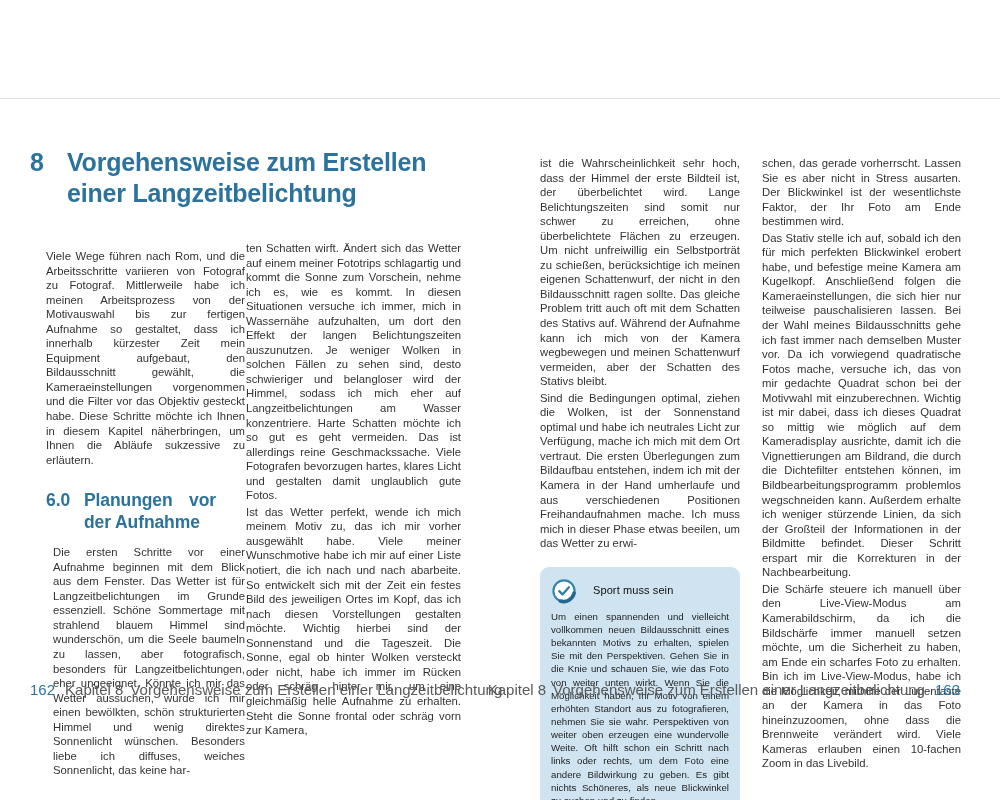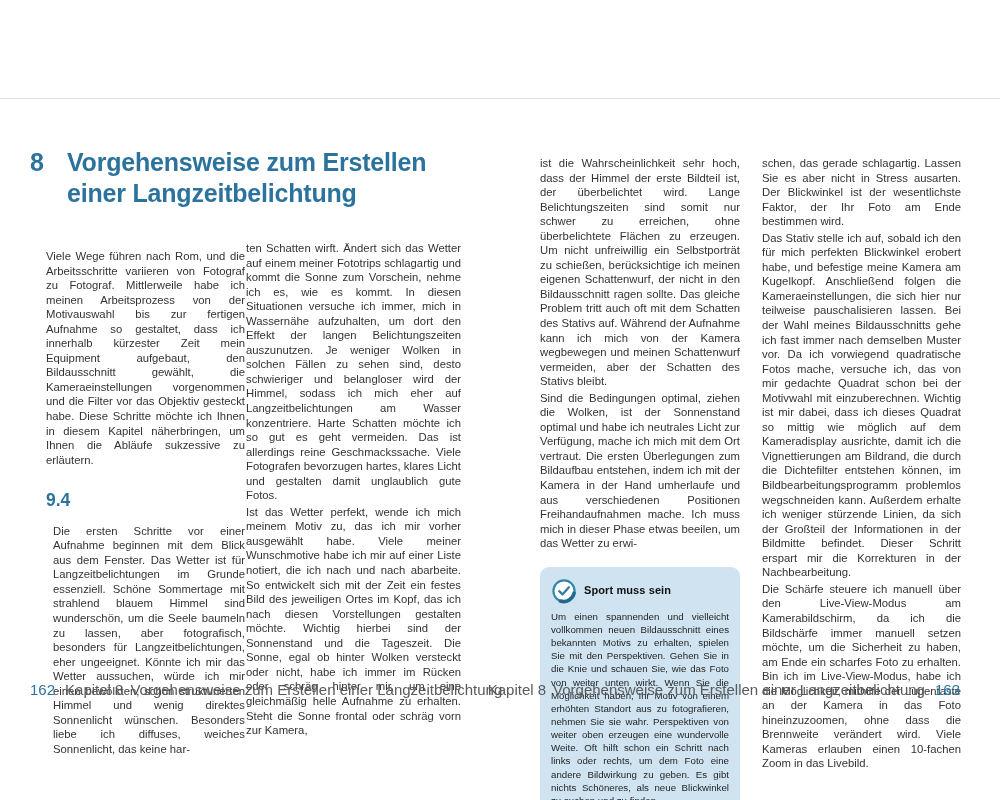--- a/index.html
+++ b/index.html
@@ -40,21 +40,21 @@
   #r-col2{left:762px;top:156px;width:199px;}
   #l-col1 .after-heading{margin-top:12px;margin-left:7px;}
   
   .infobox{
     margin-top:16px;background:#cfe4f0;border-radius:9px;
     padding:11px 11px 13px 11px;text-align:left;
   }
   .infobox-header{display:flex;align-items:center;}
   .infobox-header svg{display:block;flex:0 0 26px;}
   .infobox-title{
-    margin-left:7px;font-size:11px;font-weight:bold;color:#101010;
+    margin-left:16px;font-size:11px;font-weight:normal;color:#101010;
     letter-spacing:0.1px;
   }
   .infobox-body{
     margin-top:6px;font-size:9.7px;line-height:13.15px;color:#1f1f1f;
     text-align:justify;
   }
   
   .footer{
     position:absolute;top:681px;font-size:15px;color:#5a5a5a;
     white-space:nowrap;
@@ -71,21 +71,22 @@
 <div class="top-rule"></div>
 
 <div class="chapter-heading">
   <div class="num">8</div>
   <div class="title">Vorgehensweise zum Erstellen einer Langzeitbelichtung</div>
 </div>
 
 <div class="col" id="l-col1">
   <p>Viele Wege führen nach Rom, und die Arbeitsschritte variieren von Fotograf zu Fotograf. Mittlerweile habe ich meinen Arbeitsprozess von der Motivauswahl bis zur fertigen Aufnahme so gestaltet, dass ich innerhalb kürzester Zeit mein Equipment aufgebaut, den Bildausschnitt gewählt, die Kameraeinstellungen vorgenommen und die Filter vor das Objektiv gesteckt habe. Diese Schritte möchte ich Ihnen in diesem Kapitel näherbringen, um Ihnen die Abläufe sukzessive zu erläutern.</p>
   <div class="section-heading">
-    <div class="num">9.4</div>
+    <div class="num">6.0</div>
+    <div class="title">Planungen vor der Aufnahme</div>
   </div>
   <p class="after-heading">Die ersten Schritte vor einer Aufnahme beginnen mit dem Blick aus dem Fenster. Das Wetter ist für Langzeitbelichtungen im Grunde essenziell. Schöne Sommertage mit strahlend blauem Himmel sind wunderschön, um die Seele baumeln zu lassen, aber fotografisch, besonders für Langzeitbelichtungen, eher ungeeignet. Könnte ich mir das Wetter aussuchen, würde ich mir einen bewölkten, schön strukturierten Himmel und wenig direktes Sonnenlicht wünschen. Besonders liebe ich diffuses, weiches Sonnenlicht, das keine har-</p>
 </div>
 
 <div class="col" id="l-col2">
   <p>ten Schatten wirft. Ändert sich das Wetter auf einem meiner Fototrips schlagartig und kommt die Sonne zum Vorschein, nehme ich es, wie es kommt. In diesen Situationen versuche ich immer, mich in Wassernähe aufzuhalten, um dort den Effekt der langen Belichtungszeiten auszunutzen. Je weniger Wolken in solchen Fällen zu sehen sind, desto schwieriger und belangloser wird der Himmel, sodass ich mich eher auf Langzeitbelichtungen am Wasser konzentriere. Harte Schatten möchte ich so gut es geht vermeiden. Das ist allerdings reine Geschmackssache. Viele Fotografen bevorzugen hartes, klares Licht und gestalten damit unglaublich gute Fotos.</p>
   <p>Ist das Wetter perfekt, wende ich mich meinem Motiv zu, das ich mir vorher ausgewählt habe. Viele meiner Wunschmotive habe ich mir auf einer Liste notiert, die ich nach und nach abarbeite. So entwickelt sich mit der Zeit ein festes Bild des jeweiligen Ortes im Kopf, das ich nach diesen Vorstellungen gestalten möchte. Wichtig hierbei sind der Sonnenstand und die Tageszeit. Die Sonne, egal ob hinter Wolken versteckt oder nicht, habe ich immer im Rücken oder schräg hinter mir, um eine gleichmäßig helle Aufnahme zu erhalten. Steht die Sonne frontal oder schräg vorn zur Kamera,</p>
 </div>
 
 <div class="col" id="r-col1">
@@ -98,21 +99,21 @@
         <path d="M 23.1 15.2 A 10.6 10.6 0 0 1 9.4 23.0" stroke="#1e6a95" stroke-width="3.6" fill="none" stroke-linecap="round"></path>
         <path d="M8.2 13.2 l3.3 3.2 L17.9 9.3" stroke="#2f7fa6" stroke-width="2.3" fill="none" stroke-linecap="round" stroke-linejoin="round"></path>
       </svg>
       <div class="infobox-title">Sport muss sein</div>
     </div>
     <div class="infobox-body">Um einen spannenden und vielleicht vollkommen neuen Bildausschnitt eines bekannten Motivs zu erhalten, spielen Sie mit den Perspektiven. Gehen Sie in die Knie und schauen Sie, wie das Foto von weiter unten wirkt. Wenn Sie die Möglichkeit haben, Ihr Motiv von einem erhöhten Standort aus zu fotografieren, nehmen Sie sie wahr. Perspektiven von weiter oben erzeugen eine wundervolle Weite. Oft hilft schon ein Schritt nach links oder rechts, um dem Foto eine andere Bildwirkung zu geben. Es gibt nichts Schöneres, als neue Blickwinkel zu suchen und zu finden.</div>
   </div>
 </div>
 
 <div class="col" id="r-col2">
-  <p>schen, das gerade schlagartig. Lassen Sie es aber nicht in Stress ausarten. Der Blickwinkel ist der wesentlichste Faktor, der Ihr Foto am Ende bestimmen wird.</p>
+  <p>schen, das gerade vorherrscht. Lassen Sie es aber nicht in Stress ausarten. Der Blickwinkel ist der wesentlichste Faktor, der Ihr Foto am Ende bestimmen wird.</p>
   <p>Das Stativ stelle ich auf, sobald ich den für mich perfekten Blickwinkel erobert habe, und befestige meine Kamera am Kugelkopf. Anschließend folgen die Kameraeinstellungen, die sich hier nur teilweise pauschalisieren lassen. Bei der Wahl meines Bildausschnitts gehe ich fast immer nach demselben Muster vor. Da ich vorwiegend quadratische Fotos mache, versuche ich, das von mir gedachte Quadrat schon bei der Motivwahl mit einzuberechnen. Wichtig ist mir dabei, dass ich dieses Quadrat so mittig wie möglich auf dem Kameradisplay ausrichte, damit ich die Vignettierungen am Bildrand, die durch die Dichtefilter entstehen können, im Bildbearbeitungsprogramm problemlos wegschneiden kann. Außerdem erhalte ich weniger stürzende Linien, da sich der Großteil der Informationen in der Bildmitte befindet. Dieser Schritt erspart mir die Korrekturen in der Nachbearbeitung.</p>
   <p>Die Schärfe steuere ich manuell über den Live-View-Modus am Kamerabildschirm, da ich die Bildschärfe immer manuell setzen möchte, um die Sicherheit zu haben, am Ende ein scharfes Foto zu erhalten. Bin ich im Live-View-Modus, habe ich die Möglichkeit, mithilfe der Lupentaste an der Kamera in das Foto hineinzuzoomen, ohne dass die Brennweite verändert wird. Viele Kameras erlauben einen 10-fachen Zoom in das Livebild.</p>
 </div>
 
 <div class="footer footer-left">
   <span class="pagenum">162</span><span class="sep"></span><span>Kapitel 8</span><span class="sep-sm"></span><span>Vorgehensweise zum Erstellen einer Langzeitbelichtung</span>
 </div>
 
 <div class="footer footer-right">
   <span>Kapitel 8</span><span class="sep-sm"></span><span>Vorgehensweise zum Erstellen einer Langzeitbelichtung</span><span class="sep"></span><span class="pagenum">163</span>

